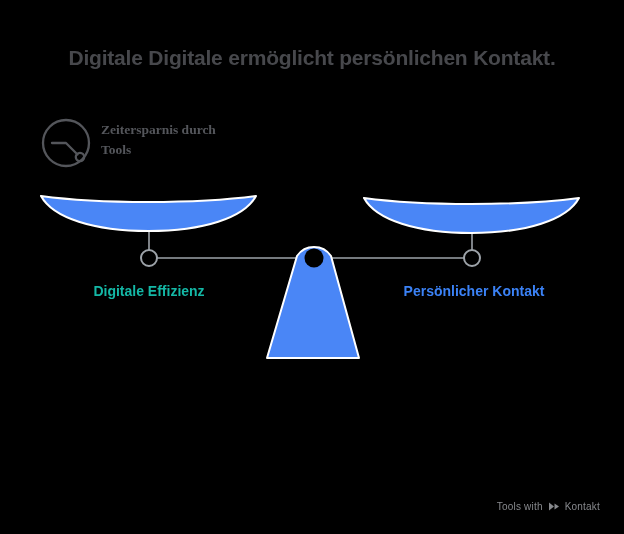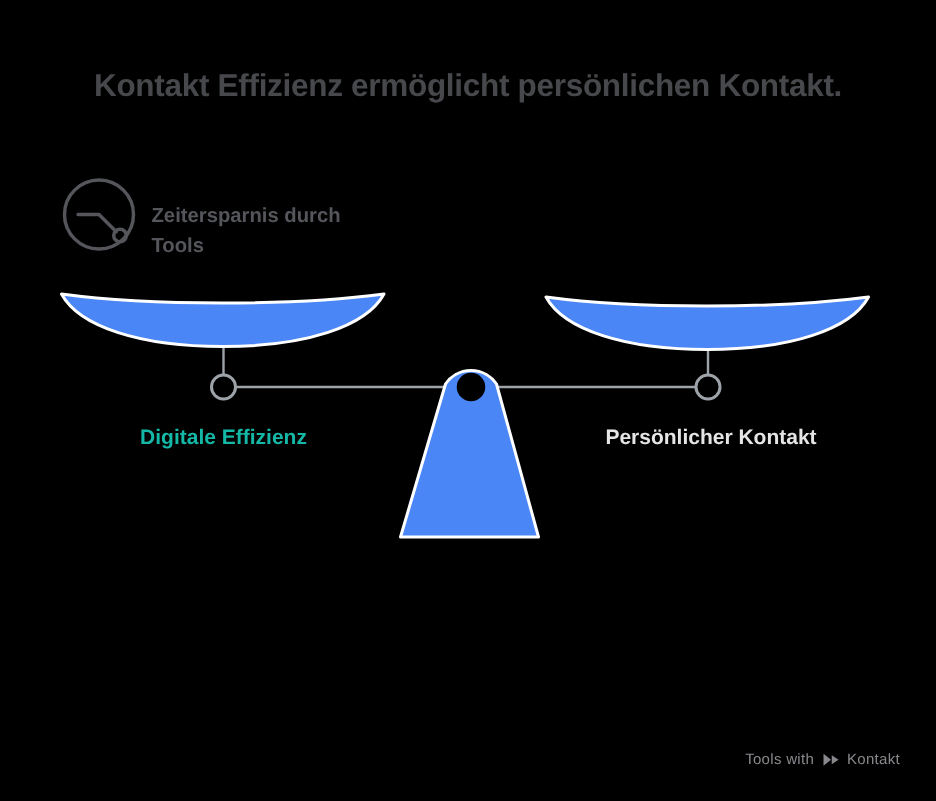--- a/index.html
+++ b/index.html
@@ -4,48 +4,48 @@
 <style>
   html,body{margin:0;padding:0;background:#000;}
   .stage{
     position:relative;width:624px;height:534px;background:#000;overflow:hidden;
     font-family:"Liberation Sans","DejaVu Sans",sans-serif;
   }
   .title{
     position:absolute;left:0;right:0;top:46px;text-align:center;
     font-size:21px;font-weight:700;letter-spacing:-0.2px;color:#47484c;
   }
-  .legend-item{position:absolute;display:flex;align-items:flex-end;}
+  .legend-item{position:absolute;display:flex;align-items:flex-start;font-family:Liberation Serif, serif;}
   .legend-item .txt{
     font-size:13.5px;font-weight:600;line-height:20px;color:#54565b;
   }
   .legend-item .txt span{display:block;}
   .legend-left{left:40px;top:117px;}
   .legend-left .txt{margin-left:9px;margin-top:3px;}
   .legend-right{left:363px;top:114px;}
   .legend-right .txt{margin-left:13px;margin-top:12px;}
   .icon-box{flex:0 0 auto;}
   .scale-svg{position:absolute;left:0;top:0;}
   .pan-label{
     position:absolute;top:283px;transform:translateX(-50%);
     font-size:14px;font-weight:700;white-space:nowrap;
   }
   .pan-label-left{left:149px;color:#14b8a6;}
-  .pan-label-right{left:474px;color:#e5e5e5;}
+  .pan-label-right{left:474px;color:#3b82f6;}
   .watermark{
     position:absolute;right:24px;bottom:22px;display:flex;align-items:center;gap:5px;
     font-size:10px;font-weight:500;color:#87898d;letter-spacing:0.2px;
   }
 </style>
 </head>
 <body>
 
 <div class="stage">
 
-  <div class="title">Kontakt Effizienz ermöglicht persönlichen Kontakt.</div>
+  <div class="title">Digitale Digitale ermöglicht persönlichen Kontakt.</div>
 
   <div class="legend-item legend-left">
     <span class="icon-box">
       <svg width="52" height="52" viewBox="0 0 52 52">
         <g fill="none" stroke="#54565b" stroke-width="2.3" stroke-linecap="round" stroke-linejoin="round">
           <circle cx="26" cy="26" r="23"></circle>
           <path d="M12,26 L26,26 L37.5,37.5"></path>
           <circle cx="40" cy="40" r="4.2"></circle>
         </g>
       </svg>

